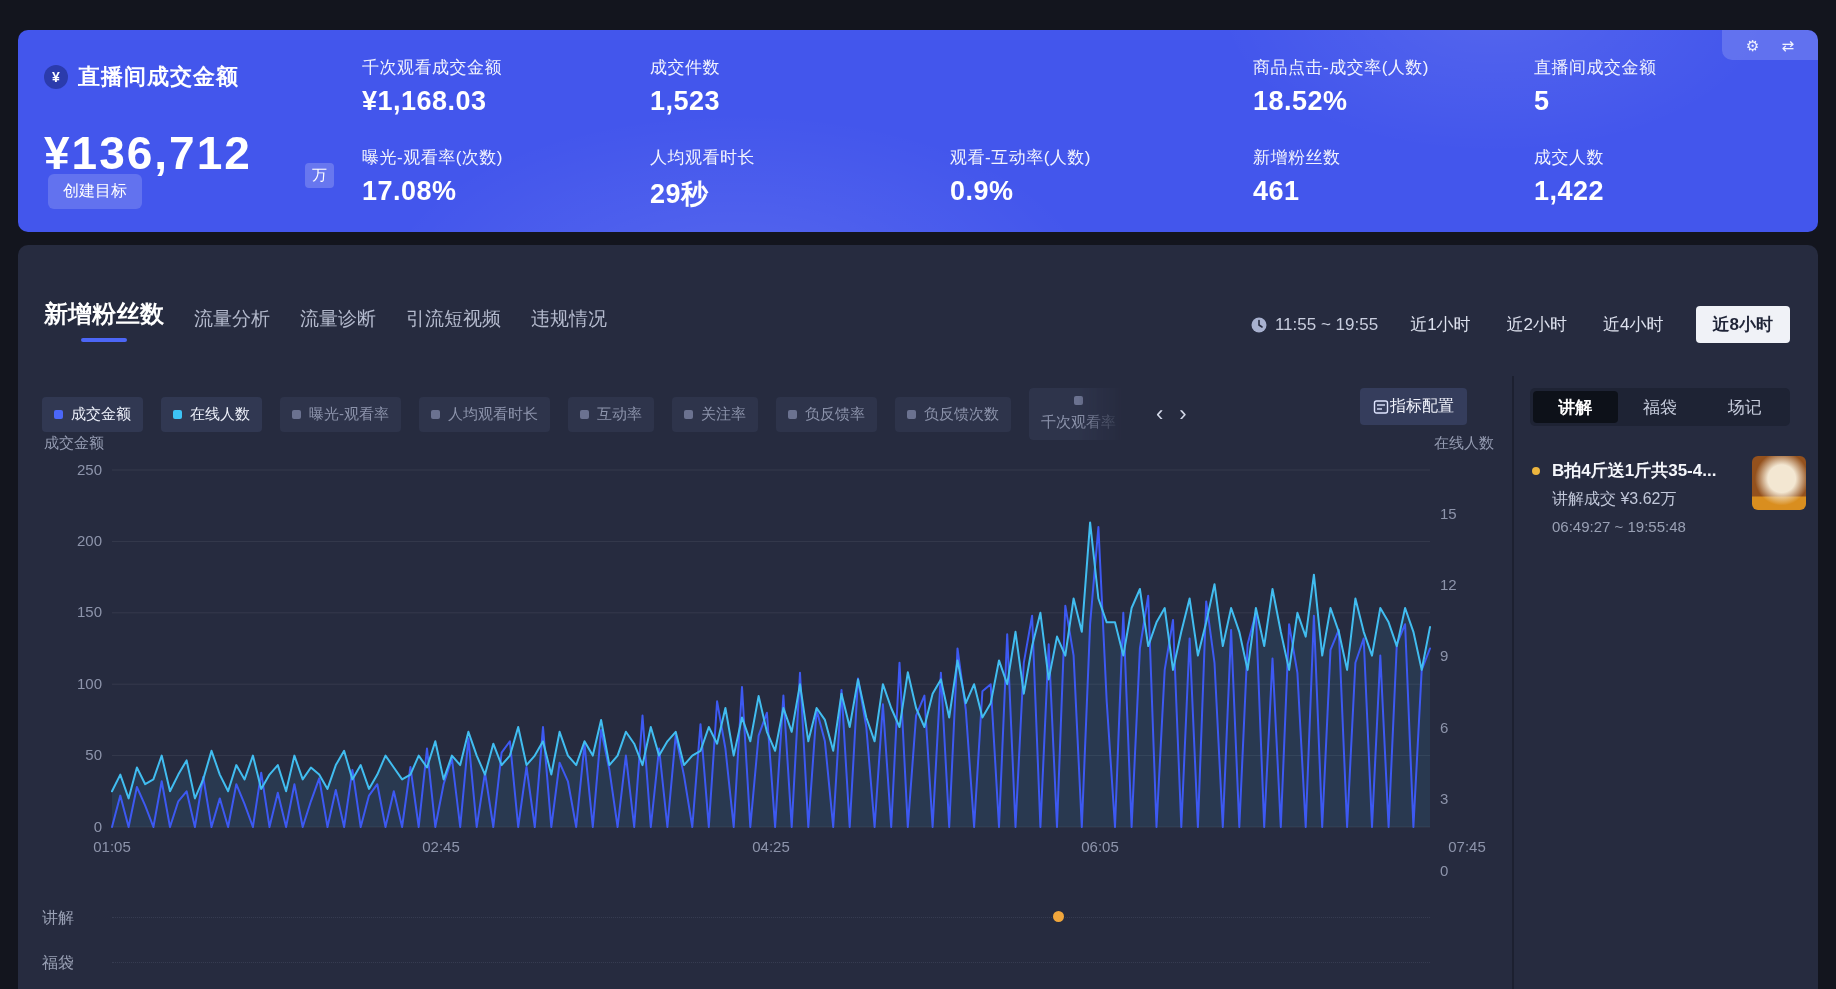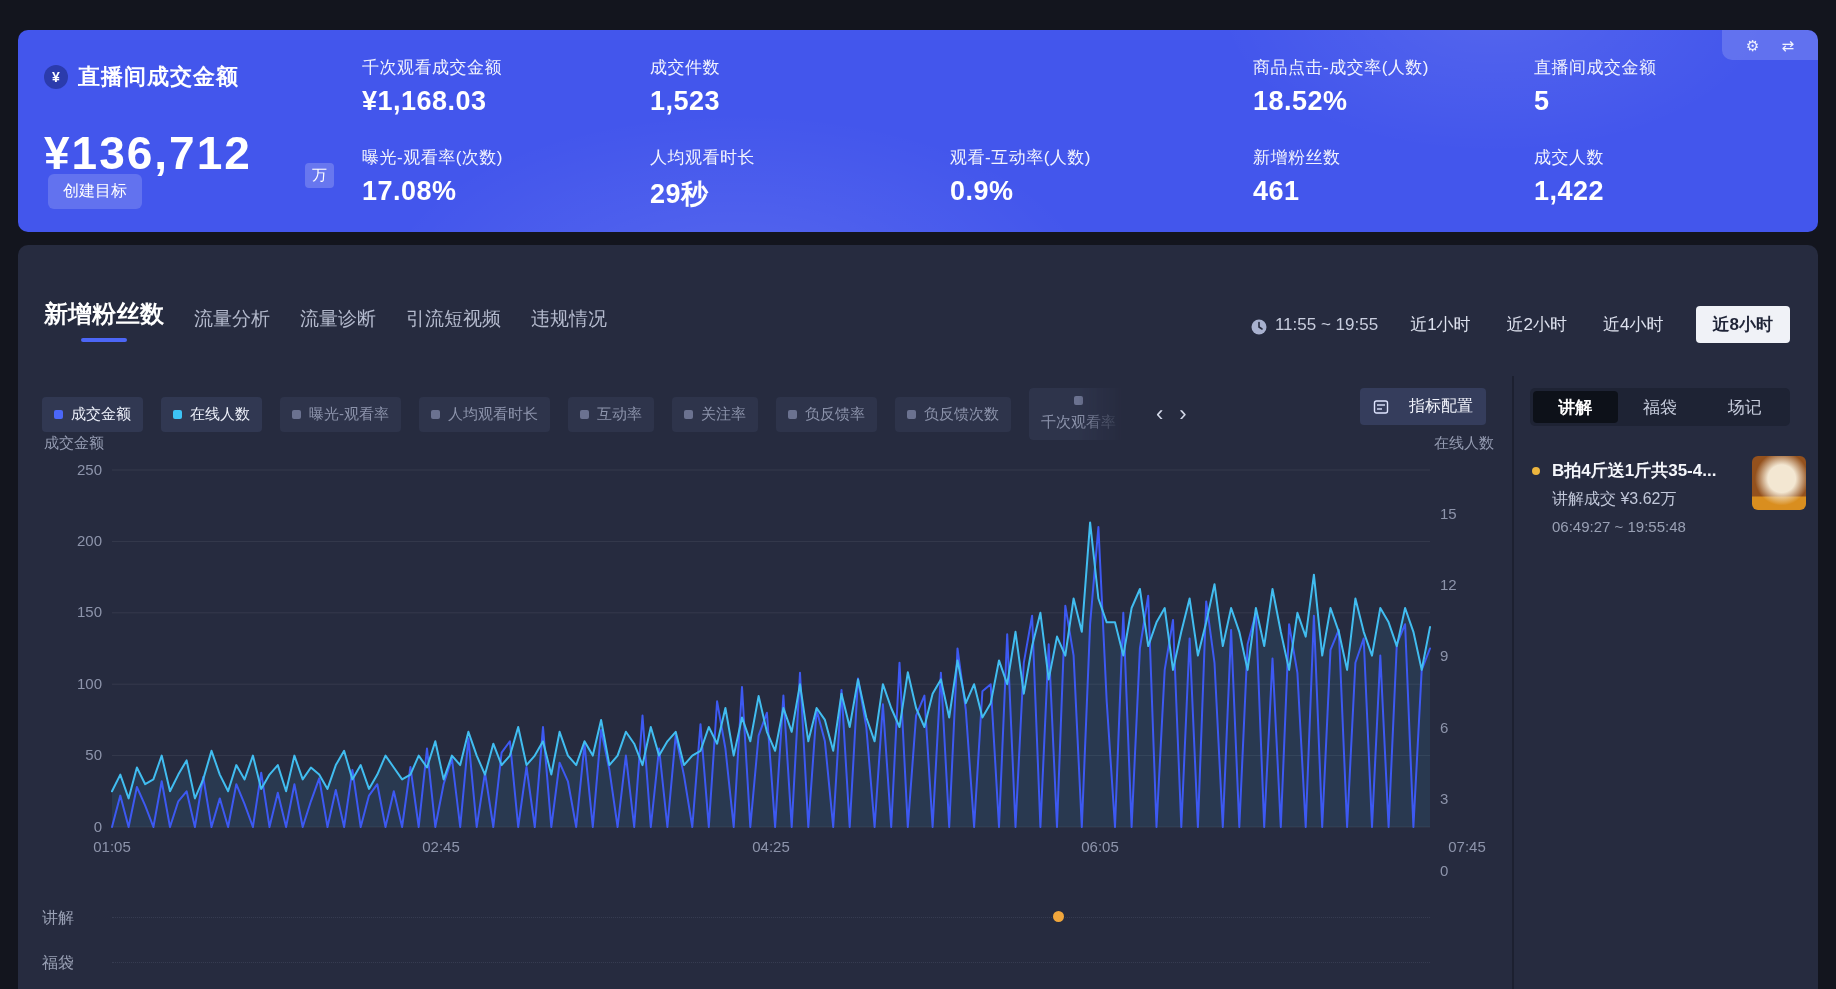--- a/index.html
+++ b/index.html
@@ -30,35 +30,35 @@
 
   
   .main-card{position:absolute;left:18px;top:245px;width:1800px;height:744px;background:#262b3f;border-radius:10px 10px 0 0;}
 
   
   .tabs-row{position:absolute;left:24px;top:47px;display:flex;align-items:flex-end;gap:26px;}
   .tab{color:#b4bacd;font-size:19px;padding:6px 2px 10px;cursor:pointer;white-space:nowrap;}
   .tab.active{color:#fff;font-size:24px;font-weight:bold;padding-bottom:0;}
   .tab.active::after{content:'';display:block;width:46px;height:4px;background:#4c66f6;border-radius:2px;margin:8px auto 0;}
   .time-row{position:absolute;right:28px;top:61px;display:flex;align-items:center;gap:28px;}
-  .time-label{display:flex;align-items:flex-end;gap:8px;color:#c9cede;font-size:17px;}
+  .time-label{display:flex;align-items:center;gap:8px;color:#c9cede;font-size:17px;}
   .range-btn{color:#dde1ee;font-size:17px;cursor:pointer;padding:7px 4px;white-space:nowrap;}
   .range-btn.active{background:#f0f2f7;color:#1f2437;padding:7px 17px;border-radius:4px;font-weight:bold;}
 
   
   .chips-row{position:absolute;left:24px;top:143px;display:flex;align-items:center;gap:18px;}
   .chip{display:flex;align-items:center;gap:8px;background:#2e344b;border-radius:4px;padding:8px 12px;
     font-size:15px;color:#8d94ac;cursor:pointer;white-space:nowrap;}
   .chip.active{color:#eef1fa;background:#313852;}
   .chip .sq{width:9px;height:9px;border-radius:2px;background:#6b7290;flex:0 0 auto;}
   .chip.faded{max-width:104px;overflow:hidden;-webkit-mask-image:linear-gradient(90deg,#000 50%,transparent 96%);
     mask-image:linear-gradient(90deg,#000 50%,transparent 96%);flex-direction:column;}
   .chip-arrows{display:flex;align-items:center;gap:16px;margin-left:10px;}
   .chip-arrows span{color:#d3d8e8;font-size:22px;line-height:1;cursor:pointer;}
-  .config-btn{position:absolute;left:1342px;top:143px;display:flex;align-items:center;gap:20px;
+  .config-btn{position:absolute;left:1342px;top:143px;display:flex;align-items:center;gap:1px;
     background:#353d5c;border-radius:4px;padding:8px 13px;color:#f2f4fc;font-size:16px;cursor:pointer;}
 
   
   .axis-title{position:absolute;font-size:15px;color:#959cb2;}
   .ytick-l{position:absolute;left:40px;width:62px;text-align:right;font-size:15px;color:#8d94ab;}
   .ytick-r{position:absolute;left:1440px;width:40px;text-align:left;font-size:15px;color:#8d94ab;margin-top:44px;}
   .xtick{position:absolute;width:62px;text-align:center;font-size:15px;color:#8d94ab;top:838px;}
   #chart-svg{position:absolute;left:0;top:455px;}
 
   

